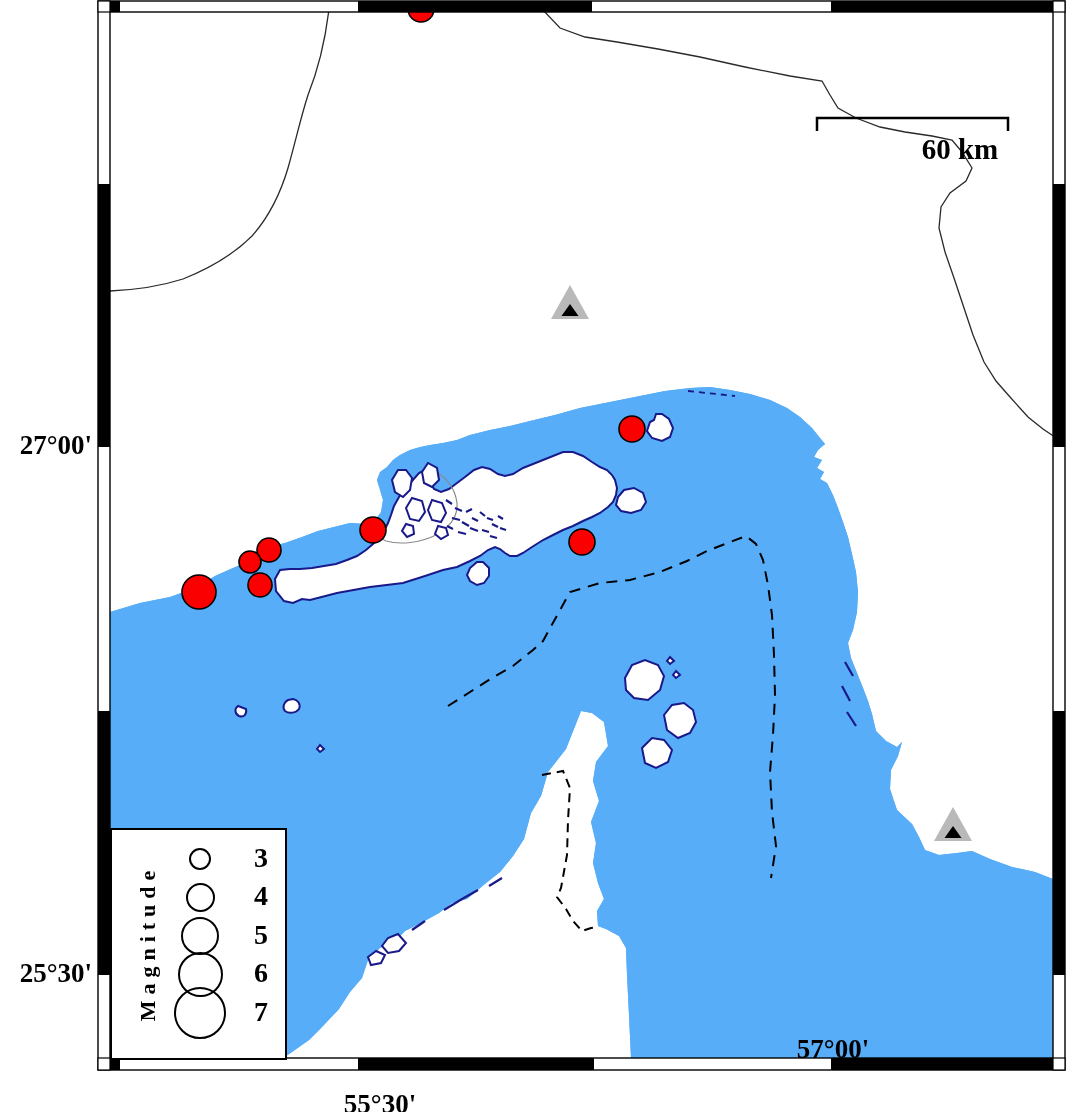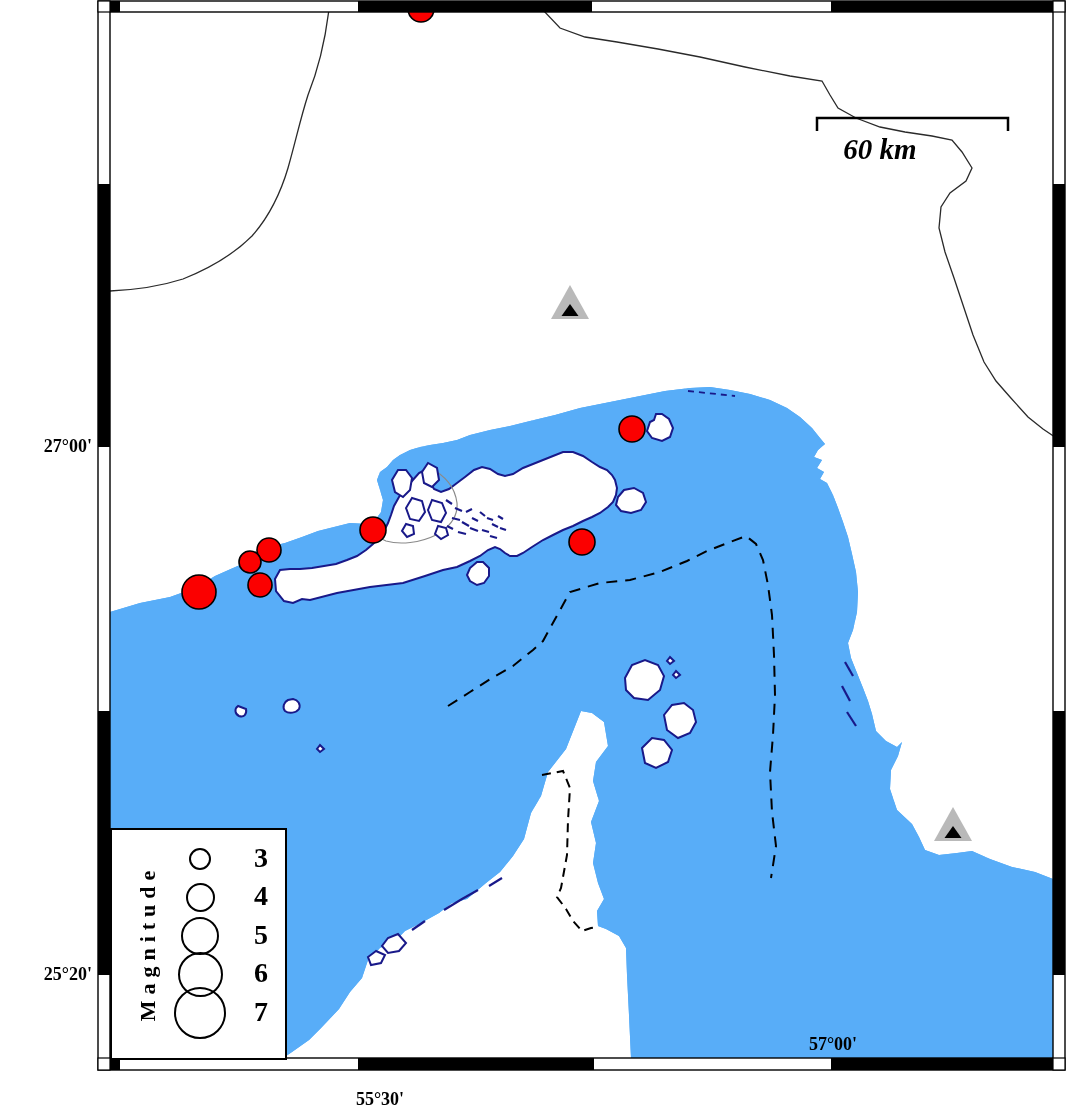--- a/index.html
+++ b/index.html
@@ -1,19 +1,19 @@
 <!DOCTYPE html>
 <html><head>
 <meta charset="utf-8">
 <style>
   html,body{margin:0;padding:0;background:#ffffff;}
   #app{position:relative;width:1066px;height:1112px;background:#ffffff;overflow:hidden;
        font-family:"Liberation Serif","DejaVu Serif",serif;}
   #map-svg{position:absolute;left:0;top:0;}
-  .axis-label{position:absolute;font-weight:bold;font-size:18px;color:#000;white-space:nowrap;}
+  .axis-label{position:absolute;font-weight:bold;font-size:27px;color:#000;white-space:nowrap;}
   .axis-left{text-align:right;width:92px;transform:translateY(-54%);}
   .axis-bottom{transform:translateX(-50%);}
   #scalebar-label{position:absolute;font-weight:bold;font-size:29px;color:#000;
        transform:translate(-50%,-50%);white-space:nowrap;}
   #legend-box{position:absolute;left:110px;top:828px;width:177px;height:232px;
        background:#ffffff;border:2px solid #000;box-sizing:border-box;}
   #legend-title{position:absolute;left:36px;top:113px;transform:translate(-50%,-50%) rotate(-90deg);
        font-weight:bold;font-size:22px;letter-spacing:6px;white-space:nowrap;color:#000;}
   .legend-circle{position:absolute;border:2.5px solid #000;border-radius:50%;background:transparent;box-sizing:border-box;}
   .legend-num{position:absolute;font-weight:bold;font-size:28px;color:#000;transform:translate(-50%,-52%);}
@@ -180,28 +180,28 @@
     <rect x="98" y="184" width="12" height="263" fill="#000"></rect>
     <rect x="98" y="711" width="12" height="264" fill="#000"></rect>
 
     <rect x="1053" y="184" width="12" height="263" fill="#000"></rect>
     <rect x="1053" y="711" width="12" height="264" fill="#000"></rect>
   </g>
 </svg>
 
 <div id="left-labels">
       <div class="axis-label axis-left" style="left: 0px; top: 447px;">27°00'</div>
-      <div class="axis-label axis-left" style="left: 0px; top: 975px;">25°20'</div>
+      <div class="axis-label axis-left" style="left: 0px; top: 975px;">25°30'</div>
     </div>
 <div id="bottom-labels">
       <div class="axis-label axis-bottom" style="left: 380px; top: 1077px; margin-top: 12px;">55°30'</div>
       <div class="axis-label axis-bottom" style="left: 833px; top: 1034px;">57°00'</div>
     </div>
 
-<div id="scalebar-label" style="left: 880px; top: 149px; font-style: italic;">60 km</div>
+<div id="scalebar-label" style="left: 960px; top: 149px;">60 km</div>
 
 <div id="legend-box">
   <div id="legend-title">Magnitude</div>
   <div id="legend-rows">
         <div class="legend-circle" style="height: 22px; width: 22px; left: 77px; top: 18px;"></div>
         <div class="legend-num" style="left: 149px; top: 29px;">3</div>
         <div class="legend-circle" style="height: 29px; width: 29px; left: 73.5px; top: 52.5px;"></div>
         <div class="legend-num" style="left: 149px; top: 67px;">4</div>
         <div class="legend-circle" style="height: 38px; width: 38px; left: 69px; top: 87px;"></div>
         <div class="legend-num" style="left: 149px; top: 106px;">5</div>

